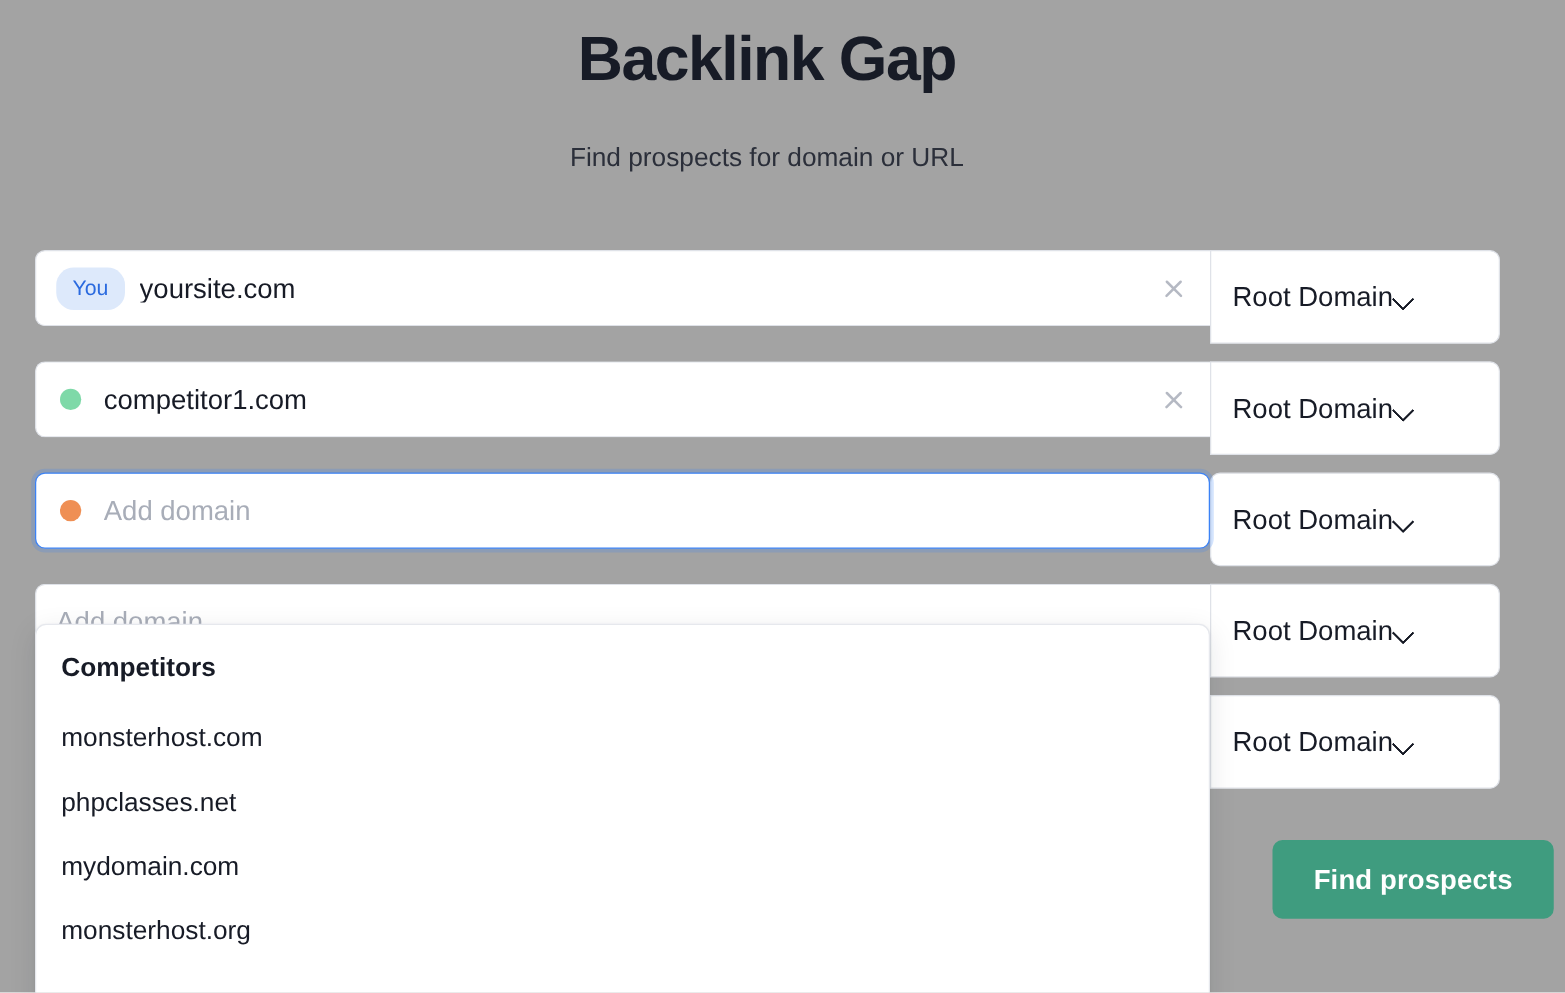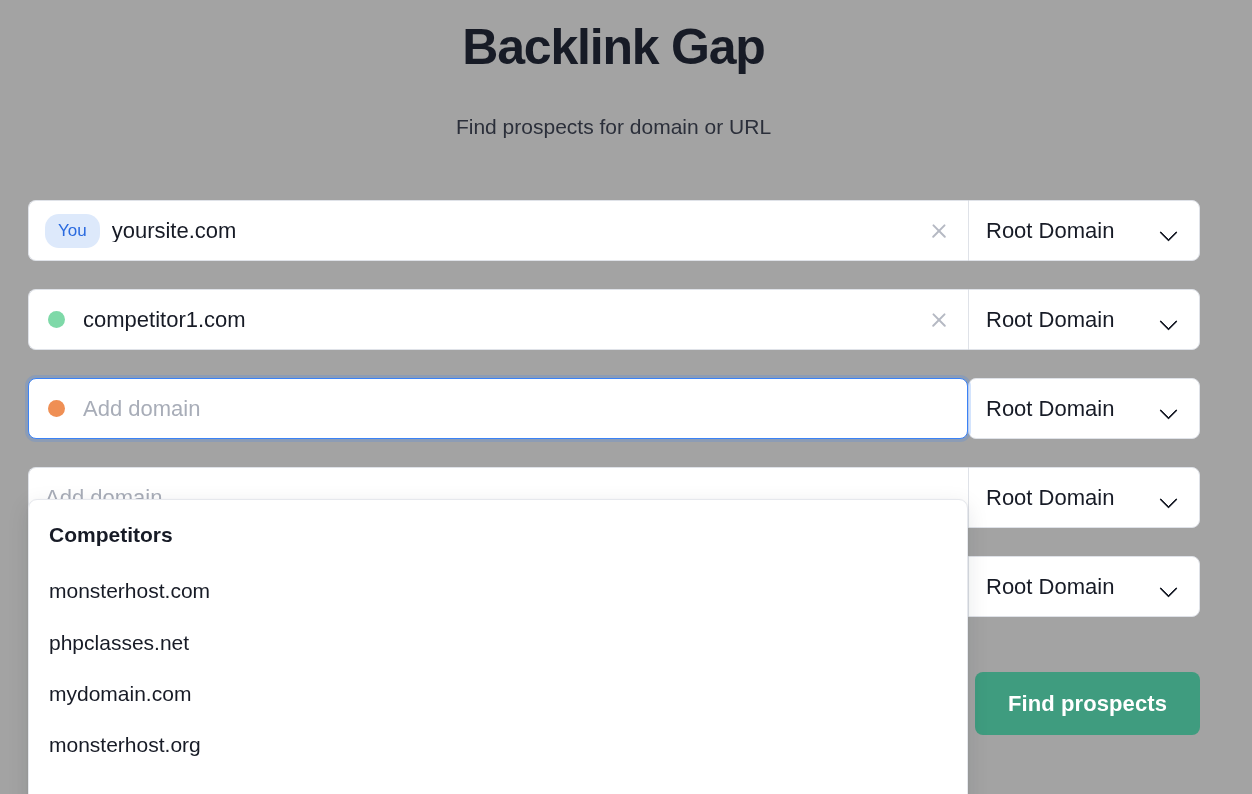--- a/index.html
+++ b/index.html
@@ -129,24 +129,23 @@
     height: 2.4px;
     background: #b5b9c3;
     border-radius: 1px;
   }
   .clear-btn::before { transform: rotate(45deg); }
   .clear-btn::after  { transform: rotate(-45deg); }
 
   .select-shell {
     position: relative;
     flex: 0 0 232px;
-    height: 61px;
+    height: 75px;
     display: flex;
     align-items: center;
-    justify-content: space-between;
     background: #ffffff;
     border: 1px solid #dfe2e8;
     border-top-right-radius: 8px;
     border-bottom-right-radius: 8px;
     padding: 0 22px 0 17px;
     cursor: pointer;
   }
 
   .domain-row.focused-row .select-shell {
     border-radius: 8px;
@@ -208,21 +207,21 @@
     color: #171b26;
     padding: 11px 20px 12px;
     line-height: 1.35;
     cursor: pointer;
     white-space: nowrap;
   }
 
   
   .find-btn {
     position: absolute;
-    left: 975px;
+    left: 1018px;
     top: 672px;
     width: 225px;
     height: 63px;
     background: #3f9c7f;
     color: #ffffff;
     border: none;
     border-radius: 8px;
     font-family: "Liberation Sans", sans-serif;
     font-size: 22px;
     font-weight: 700;

